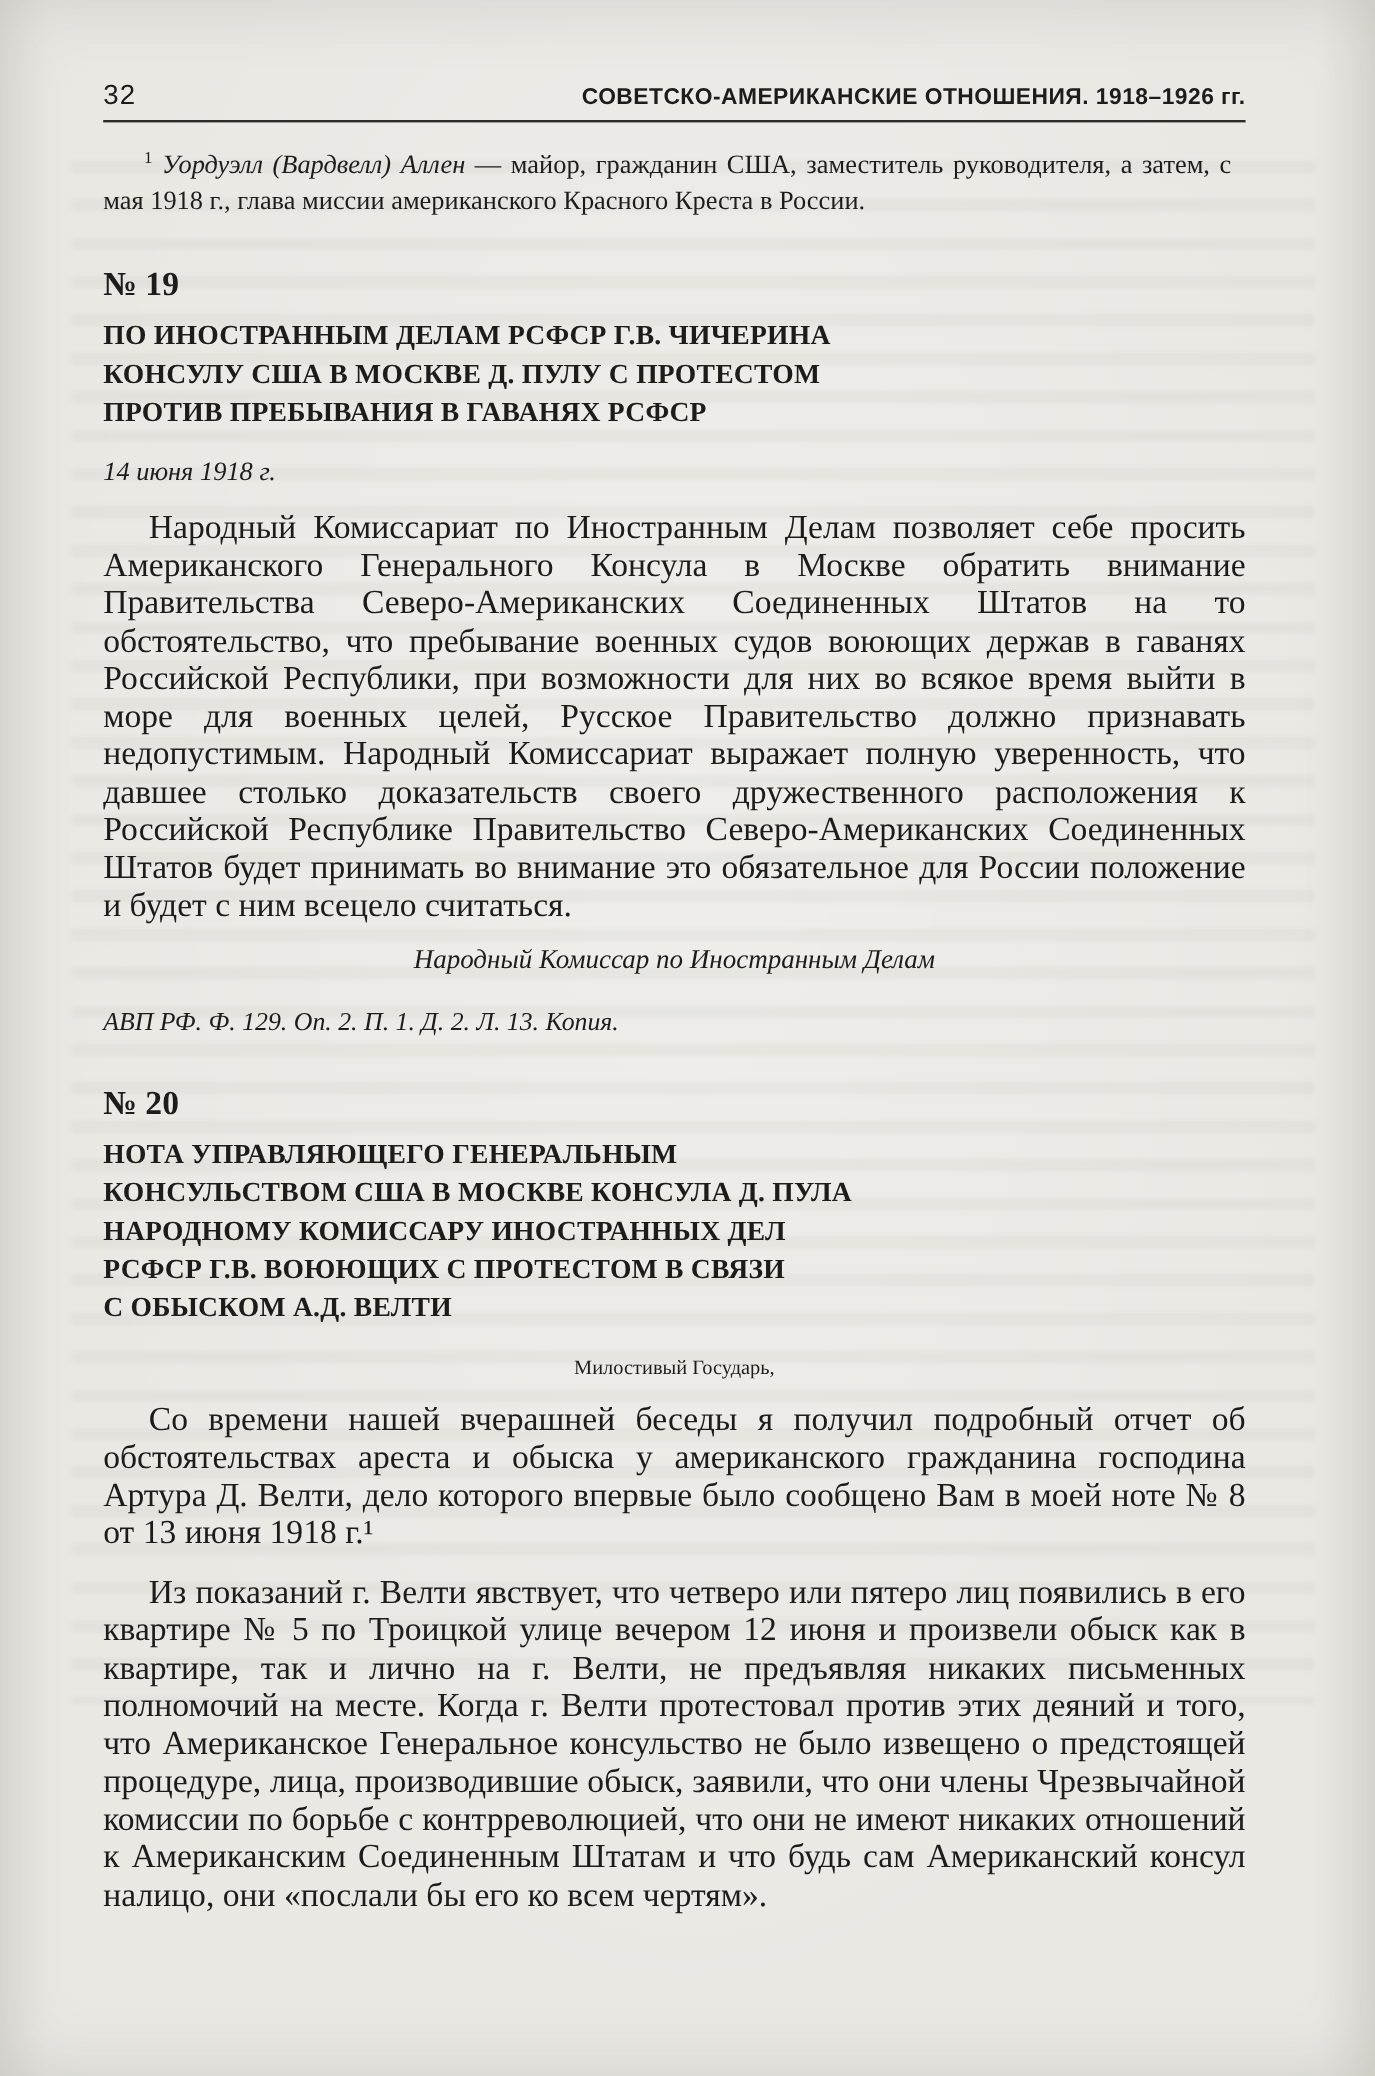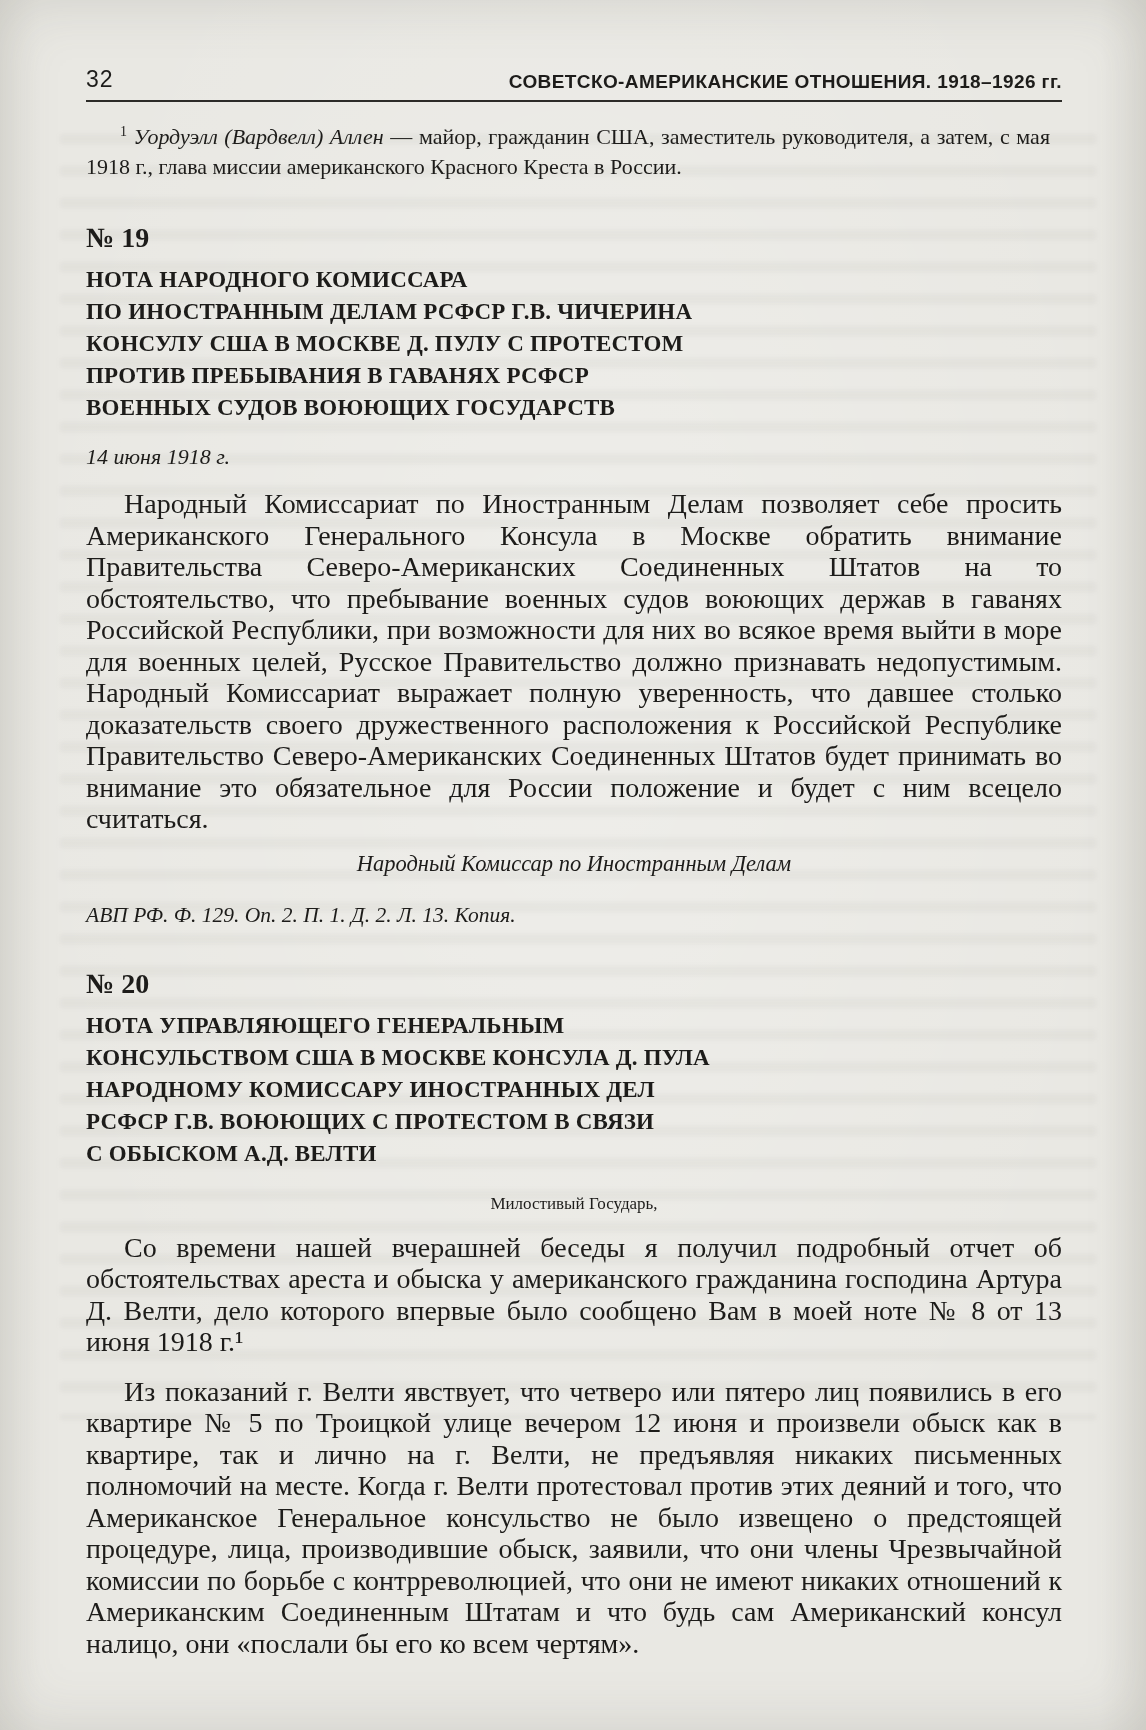--- a/index.html
+++ b/index.html
@@ -6,21 +6,21 @@
   .page{
     position:relative;
     width:1146px;height:1730px;
     margin:0 auto;
     background:#e9e8e3;
     background-image:
       radial-gradient(ellipse at 50% 40%, rgba(255,255,255,0.25), rgba(0,0,0,0) 70%),
       linear-gradient(90deg, rgba(120,115,100,0.06) 0, rgba(0,0,0,0) 40px, rgba(0,0,0,0) 1100px, rgba(120,115,100,0.08) 100%);
     box-shadow:inset 0 0 60px rgba(90,88,78,0.18);
     box-sizing:border-box;
-    padding:66px 84px 0 86px;
+    padding:66px 108px 0 86px;
     font-family:"Liberation Serif","DejaVu Serif",serif;
     color:#1d1c1a;
     overflow:hidden;
   }
   
   .ghost{
     position:absolute;left:60px;right:50px;top:120px;height:1300px;
     background:repeating-linear-gradient(180deg,
       rgba(0,0,0,0) 0px, rgba(0,0,0,0) 14px,
       rgba(110,108,96,0.055) 14px, rgba(110,108,96,0.055) 24px,
@@ -67,25 +67,23 @@
 
     <div class="running-head">
       <span class="page-number">32</span>
       <span class="running-title">СОВЕТСКО-АМЕРИКАНСКИЕ ОТНОШЕНИЯ. 1918–1926 гг.</span>
     </div>
 
     <p class="footnote"><sup>1</sup> <span class="fn-name">Уордуэлл (Вардвелл) Аллен</span><span> — майор, гражданин США, заместитель руководителя, а затем, с мая 1918 г., глава миссии американского Красного Креста в России.</span></p>
 
     <div class="doc-number">№ 19</div>
     <div class="doc-title">
-      <div>НОТА НАРОДНОГО КОМИССАРА</div>
       <div>ПО ИНОСТРАННЫМ ДЕЛАМ РСФСР Г.В. ЧИЧЕРИНА</div>
       <div>КОНСУЛУ США В МОСКВЕ Д. ПУЛУ С ПРОТЕСТОМ</div>
       <div>ПРОТИВ ПРЕБЫВАНИЯ В ГАВАНЯХ РСФСР</div>
-      <div>ВОЕННЫХ СУДОВ ВОЮЮЩИХ ГОСУДАРСТВ</div>
     </div>
     <div class="doc-date">14 июня 1918 г.</div>
 
     <p class="body-par">Народный Комиссариат по Иностранным Делам позволяет себе просить Американского Генерального Консула в Москве обратить внимание Правительства Северо-Американских Соединенных Штатов на то обстоятельство, что пребывание военных судов воюющих держав в гаванях Российской Республики, при возможности для них во всякое время выйти в море для военных целей, Русское Правительство должно признавать недопустимым. Народный Комиссариат выражает полную уверенность, что давшее столько доказательств своего дружественного расположения к Российской Республике Правительство Северо-Американских Соединенных Штатов будет принимать во внимание это обязательное для России положение и будет с ним всецело считаться.</p>
 
     <div class="signature">Народный Комиссар по Иностранным Делам</div>
     <div class="archive">АВП РФ. Ф. 129. Оп. 2. П. 1. Д. 2. Л. 13. Копия.</div>
 
     <div class="doc-number">№ 20</div>
     <div class="doc-title">

